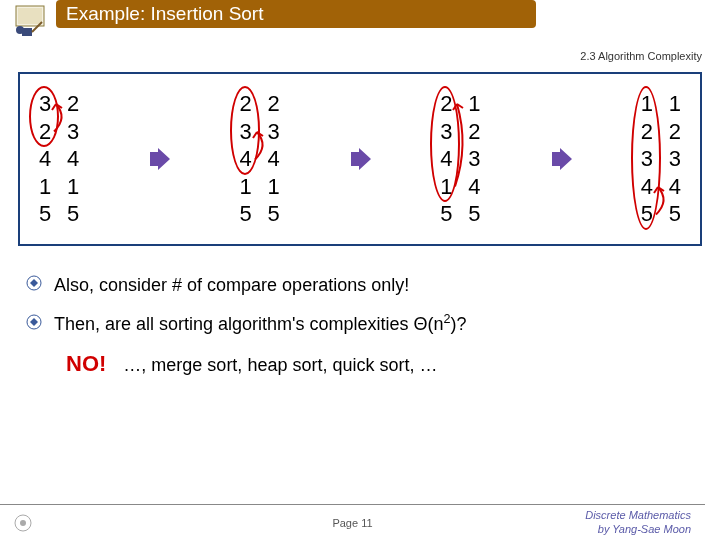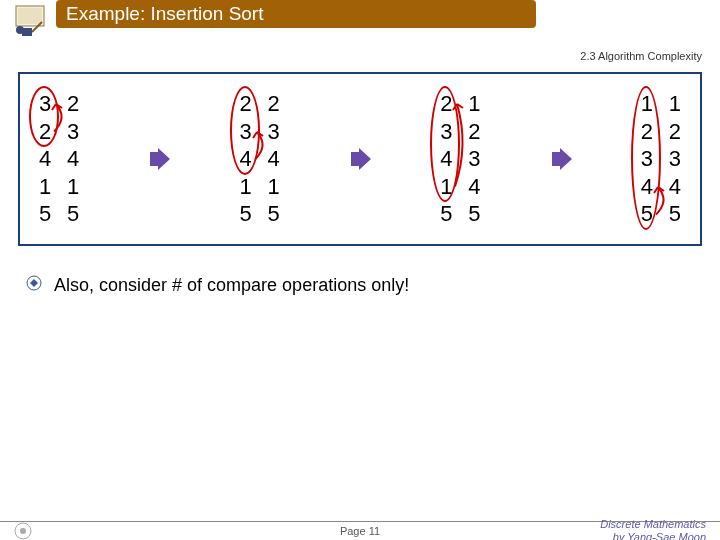--- a/index.html
+++ b/index.html
@@ -109,22 +109,22 @@
     color: #d00000;
     font-weight: bold;
     font-size: 22px;
     margin-right: 12px;
   }
   .sup { font-size: 0.7em; vertical-align: super; }
   .footer {
     position: absolute;
     bottom: 0;
     left: 0;
-    right: 0;
-    height: 19px;
+    right: 15px;
+    height: 36px;
     border-top: 1px solid #888;
     display: flex;
     align-items: center;
     justify-content: space-between;
     padding: 0 14px;
     font-size: 11px;
   }
   .footer-left {
     display: flex;
     align-items: center;
@@ -271,20 +271,35 @@
 <div class="body-text">
   <div class="bullet-line">
     <span class="bullet-icon">
       <svg width="16" height="16" viewBox="0 0 16 16">
           <circle cx="8" cy="8" r="7" fill="none" stroke="#3a5a9a" stroke-width="1"></circle>
           <path d="M4 8 L8 4 L12 8 L8 12 Z" fill="#3a5a9a"></path>
         </svg>
     </span>
     <span>Also, consider # of compare operations only!</span>
   </div>
+  <div class="bullet-line">
+    <span class="bullet-icon">
+      <svg width="16" height="16" viewBox="0 0 16 16">
+          <circle cx="8" cy="8" r="7" fill="none" stroke="#3a5a9a" stroke-width="1"></circle>
+          <path d="M4 8 L8 4 L12 8 L8 12 Z" fill="#3a5a9a"></path>
+        </svg>
+    </span>
+    <span>
+      <span>Then, are all sorting algorithm's complexities Θ(n</span><span class="sup">2</span><span>)?</span>
+    </span>
+  </div>
+  <div class="no-line">
+    <span class="no-word">NO!</span>
+    <span>…, merge sort, heap sort, quick sort, …</span>
+  </div>
 </div>
 
 <div class="footer">
   <div class="footer-left">
     <svg width="18" height="18" viewBox="0 0 18 18">
         <circle cx="9" cy="9" r="8" fill="none" stroke="#aaa"></circle>
         <circle cx="9" cy="9" r="3" fill="#aaa"></circle>
       </svg>
   </div>
   <div class="footer-center">Page 11</div>

